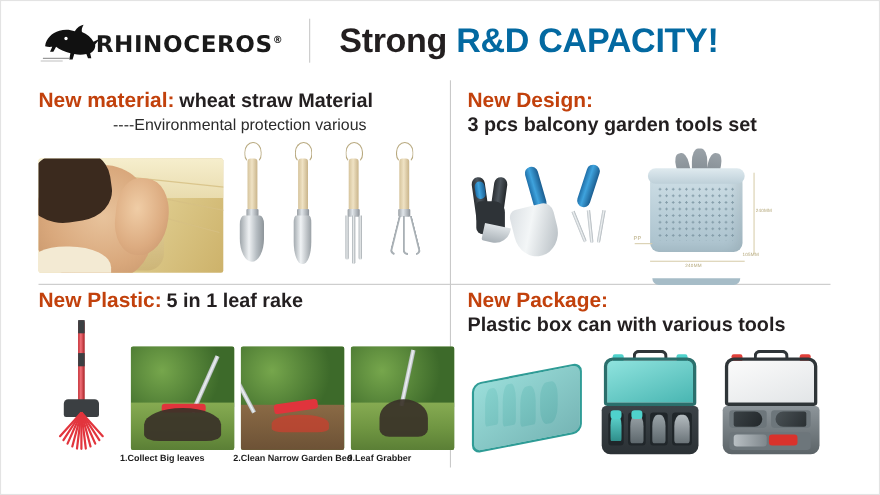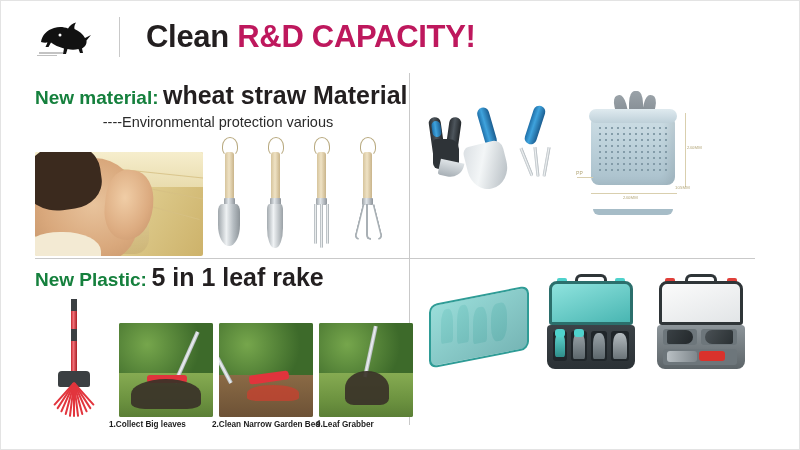--- a/index.html
+++ b/index.html
@@ -61,21 +61,21 @@
     background: #c9c9c9;
     margin: 0 26px 0 24px;
   }
   .header-title {
     font-size: 31px;
     font-weight: 700;
     letter-spacing: -0.3px;
     white-space: nowrap;
   }
   .title-dark { color: #231f20; }
-  .title-red  { color: #be185d; }
+  .title-red  { color: #0369a1; }
 
   
   .v-divider {
     position: absolute;
     left: 408px; top: 72px;
     width: 1px; height: 352px;
     background: #c9c9c9;
   }
   .h-divider {
     position: absolute;
@@ -86,28 +86,28 @@
 
   
   .quad { position: absolute; box-sizing: border-box; }
   #quad-material { left: 34px;  top: 80px;  width: 372px; height: 175px; }
   #quad-design   { left: 424px; top: 80px;  width: 368px; height: 175px; }
   #quad-function { left: 34px;  top: 262px; width: 372px; height: 180px; }
   #quad-package  { left: 424px; top: 262px; width: 368px; height: 180px; }
 
   .head-line { line-height: 1.18; white-space: nowrap; }
   .head-red {
-    color: #15803d;
+    color: #c2410c;
     font-weight: 700;
     font-size: 19px;
   }
   .head-black {
     color: #231f20;
     font-weight: 700;
-    font-size: 25px;
+    font-size: 18px;
   }
   .sub-line {
     color: #2b2b2b;
     font-size: 14.5px;
     text-align: center;
     margin-top: 3px;
     padding-right: 6px;
     white-space: nowrap;
   }
   .head-stack .head-black { display: block; }
@@ -499,26 +499,27 @@
                  C37 9 40 7 43 6.5 C41.5 9 41 11 41.5 13
                  C46 15 50 18 52 22 L58 19 L53.5 24.5
                  C54 28 52 31 49 32.5 L50 37 L47 37 L45.5 33
                  C42 34 38 34 34.5 33 L33 38 L30 38 L31 32.5
                  C26 31 21 29 18 26.5 L15.5 31 L12.5 31 L14.5 26.5
                  C12 26.8 10 26.6 8 26 Z" fill="#111111"></path>
         <circle cx="27" cy="19" r="1.5" fill="#ffffff"></circle>
         <path d="M6 37 L30 37" stroke="#9a9a9a" stroke-width="1.2"></path>
         <path d="M4 39.5 L24 39.5" stroke="#c0c0c0" stroke-width="1"></path>
       </svg>
+      <span class="logo-word"><span>RHINOCEROS</span><span class="logo-reg">®</span></span>
     </div>
 
     <div class="header-sep"></div>
 
     <div class="header-title">
-      <span class="title-dark">Clean</span>
+      <span class="title-dark">Strong</span>
       <span class="title-red">R&amp;D CAPACITY!</span>
     </div>
   </div>
 
   <div class="v-divider"></div>
   <div class="h-divider"></div>
 
   <div class="quad" id="quad-material">
     <div class="head-line">
       <span class="head-red">New material:</span>
@@ -568,20 +569,22 @@
           <div class="ws-claw" style="left:11px; transform:rotate(14deg);"></div>
           <div class="ws-claw" style="left:19px;"></div>
           <div class="ws-claw" style="left:27px; transform:rotate(-14deg) scaleX(-1);"></div>
         </div>
       </div>
     </div>
   </div>
 
   <div class="quad" id="quad-design">
     <div class="head-line head-stack">
+      <span class="head-red">New Design:</span>
+      <span class="head-black">3 pcs balcony garden tools set</span>
     </div>
 
     <div class="media-row" style="margin-top:10px; gap:0;">
 
       <div class="set-strip">
         <div>
           <div class="bl-handle dark" style="left:6px; top:18px; transform:rotate(-8deg);"></div>
           <div class="bl-handle dark" style="left:22px; top:18px; transform:rotate(8deg);"></div>
           <div class="pruner-head" style="left:8px; top:40px;"></div>
           <div class="pruner-blade" style="left:14px; top:62px;"></div>
@@ -674,20 +677,24 @@
     </div>
 
     <div class="caption-row">
       <span class="caption cap1">1.Collect Big leaves</span>
       <span class="caption cap2">2.Clean Narrow Garden Bed</span>
       <span class="caption cap3">9.Leaf Grabber</span>
     </div>
   </div>
 
   <div class="quad" id="quad-package">
+    <div class="head-line head-stack">
+      <span class="head-red">New Package:</span>
+      <span class="head-black">Plastic box can with various tools</span>
+    </div>
 
     <div class="cases-row">
 
       <div class="case case-closed">
         <div class="shadowbase"></div>
         <div class="inner-tool" style="left:16px; top:24px; width:12px; height:34px;"></div>
         <div class="inner-tool" style="left:32px; top:20px; width:12px; height:38px;"></div>
         <div class="inner-tool" style="left:48px; top:22px; width:14px; height:36px;"></div>
         <div class="inner-tool" style="left:66px; top:18px; width:16px; height:38px; border-radius:36% 36% 40% 40%;"></div>
         <div class="lid"></div>

